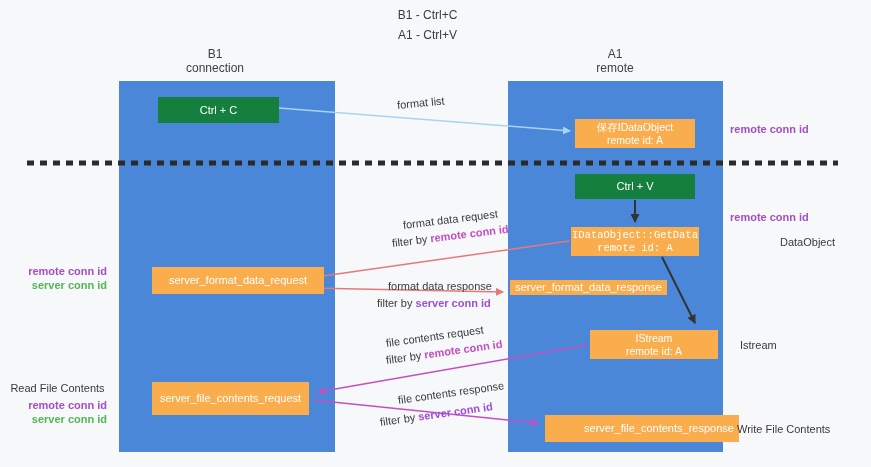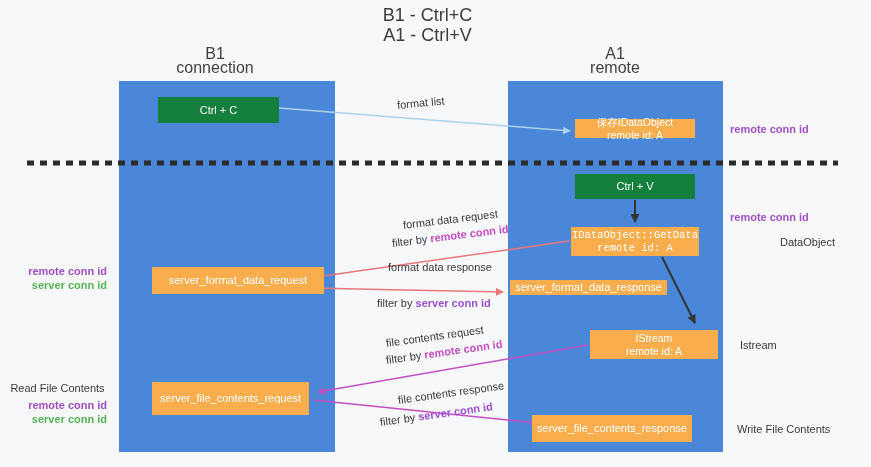--- a/index.html
+++ b/index.html
@@ -3,22 +3,22 @@
 <meta charset="utf-8">
 <style>
   html,body{margin:0;padding:0;}
   .canvas{
     position:relative;width:871px;height:467px;overflow:hidden;
     background:#f7f8f9;
     font-family:"Liberation Sans","DejaVu Sans",sans-serif;
     color:#3a3a3a;
   }
   .abs{position:absolute;}
-  .title{left:0;top:5px;width:855px;text-align:center;font-size:18px;line-height:20px;color:#3c3c3c;z-index:4;}
-  .colhead{top:47px;width:140px;text-align:center;font-size:16px;line-height:14px;color:#3f3f3f;z-index:4;}
+  .title{left:0;top:5px;width:855px;text-align:center;font-size:12px;line-height:20px;color:#3c3c3c;z-index:4;}
+  .colhead{top:47px;width:140px;text-align:center;font-size:12px;line-height:14px;color:#3f3f3f;z-index:4;}
   .col{top:81px;height:371px;background:#4a87d8;z-index:1;}
   .col-left{left:119px;width:216px;}
   .col-right{left:508px;width:215px;}
   .overlay{left:0;top:0;z-index:2;}
   .box{
     z-index:3;display:flex;flex-direction:column;align-items:center;justify-content:center;
     color:#fff;font-size:11px;line-height:13px;text-align:center;white-space:nowrap;
   }
   .box.green{background:#15803d;}
   .box.orange{background:#f9ad4d;}
@@ -74,21 +74,21 @@
     <line x1="569" y1="241" x2="316" y2="277" stroke="#e87878" stroke-width="1.5" marker-end="url(#mSalmon)"></line>
     <line x1="310" y1="288" x2="503" y2="292" stroke="#e87878" stroke-width="1.5" marker-end="url(#mSalmon)"></line>
     <line x1="588" y1="345" x2="318" y2="392" stroke="#c44fc4" stroke-width="1.5" marker-end="url(#mMagenta)"></line>
     <line x1="313" y1="400" x2="538" y2="423" stroke="#c44fc4" stroke-width="1.5" marker-end="url(#mMagenta)"></line>
   </svg>
 
   <div class="abs box green" style="left:158px;top:97px;width:121px;height:26px;">
     <div>Ctrl + C</div>
   </div>
 
-  <div class="abs box orange" style="left:575px;top:119px;width:120px;height:19px;">
+  <div class="abs box orange" style="left:575px;top:119px;width:120px;height:29px;">
     <div class="l2">保存IDataObject</div>
     <div class="l2">remote id: A</div>
   </div>
 
   <div class="abs box green" style="left:575px;top:174px;width:120px;height:25px;">
     <div>Ctrl + V</div>
   </div>
 
   <div class="abs box orange" style="left:571px;top:227px;width:128px;height:29px;font-family:Liberation Mono, monospace;">
     <div class="l2">IDataObject::GetData</div>
@@ -105,33 +105,33 @@
 
   <div class="abs box orange" style="left:590px;top:330px;width:128px;height:29px;">
     <div class="l2">IStream</div>
     <div class="l2">remote id: A</div>
   </div>
 
   <div class="abs box orange" style="left:152px;top:382px;width:157px;height:33px;">
     <div>server_file_contents_request</div>
   </div>
 
-  <div class="abs box orange" style="left:532px;top:415px;width:160px;height:27px;">
+  <div class="abs box orange" style="left:545px;top:415px;width:160px;height:27px;padding-left:34px;">
     <div>server_file_contents_response</div>
   </div>
 
   <div class="abs flabel" style="left:397px;top:99px;transform:rotate(-5.5deg);">format list</div>
 
   <div class="abs flabel" style="left:403px;top:219px;transform:rotate(-7deg);">format data request</div>
   <div class="abs flabel" style="left:392px;top:237px;transform:rotate(-7deg);">
     <span>filter by</span>
     <span class="c-remote">remote conn id</span>
   </div>
 
-  <div class="abs flabel" style="left:388px;top:261px;">format data response</div>
+  <div class="abs flabel" style="left:388px;top:280px;">format data response</div>
   <div class="abs flabel" style="left:377px;top:297px;">
     <span>filter by</span>
     <span class="c-server">server conn id</span>
   </div>
 
   <div class="abs flabel" style="left:386px;top:337px;transform:rotate(-8deg);">file contents request</div>
   <div class="abs flabel" style="left:386px;top:354px;transform:rotate(-8deg);">
     <span>filter by</span>
     <span class="c-remote">remote conn id</span>
   </div>

